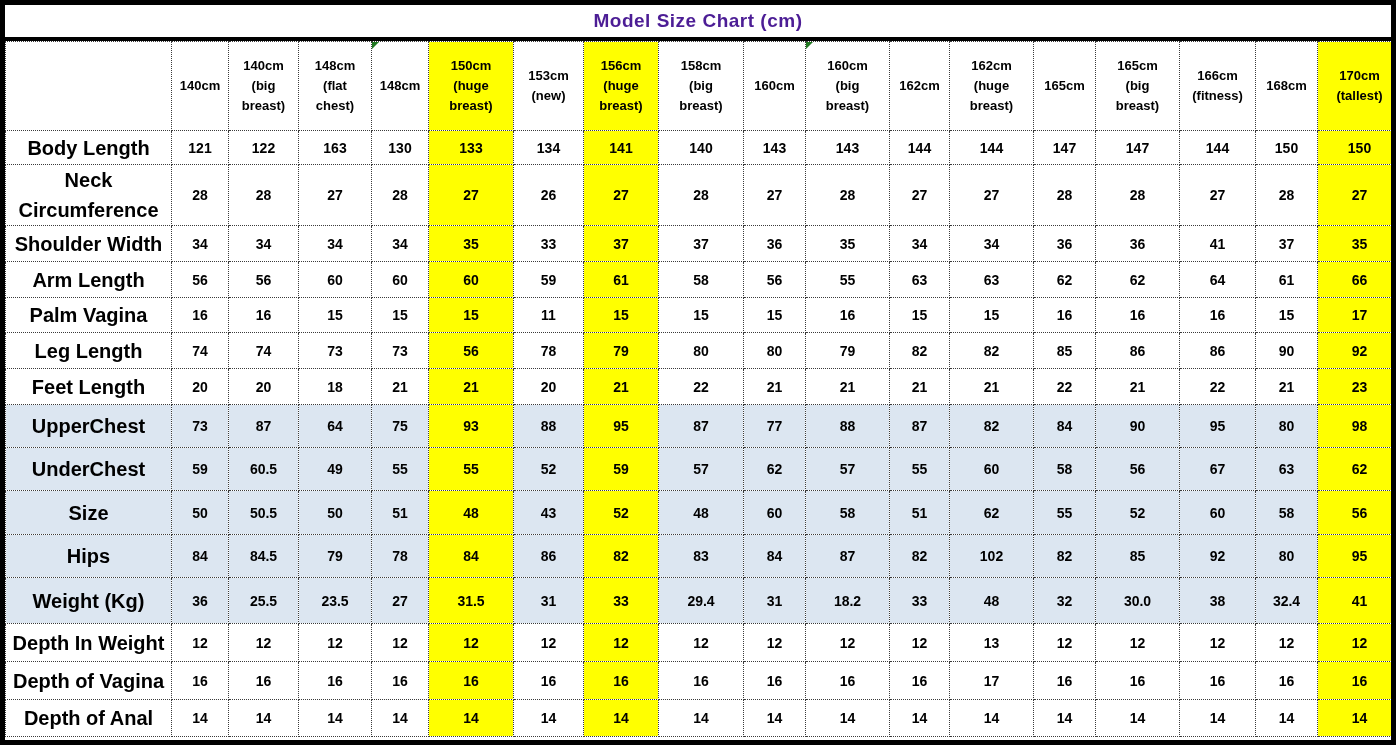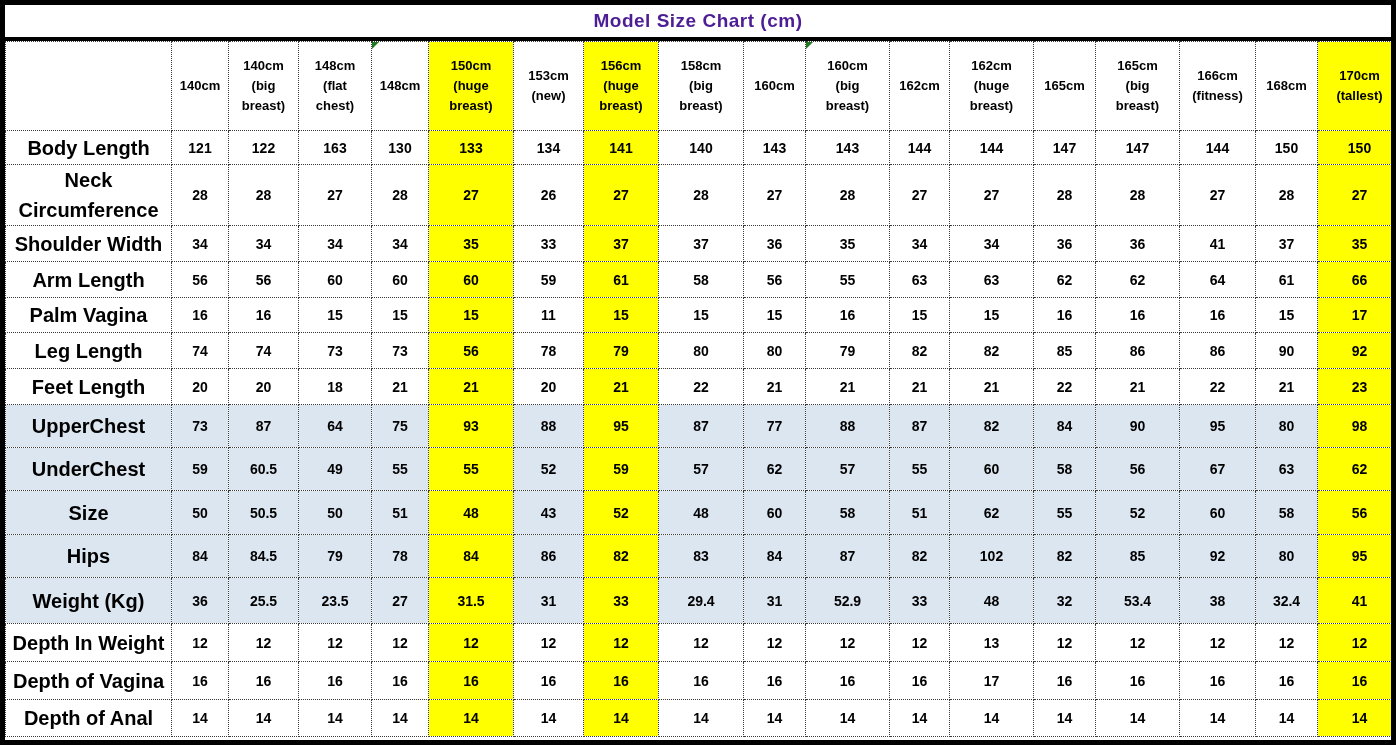--- a/index.html
+++ b/index.html
@@ -344,25 +344,25 @@
           <th class="row-label band"><span>Weight (Kg)</span></th>
           <td class="band">36</td>
           <td class="band">25.5</td>
           <td class="band">23.5</td>
           <td class="band">27</td>
           <td class="hl">31.5</td>
           <td class="band">31</td>
           <td class="hl">33</td>
           <td class="band">29.4</td>
           <td class="band">31</td>
-          <td class="band">52.9</td>
+          <td class="band">18.2</td>
           <td class="band">33</td>
           <td class="band">48</td>
           <td class="band">32</td>
-          <td class="band">53.4</td>
+          <td class="band">30.0</td>
           <td class="band">38</td>
           <td class="band">32.4</td>
           <td class="hl">41</td>
         </tr>
         <tr style="height: 38px;">
           <th class="row-label"><span>Depth In Weight</span></th>
           <td>12</td>
           <td>12</td>
           <td>12</td>
           <td>12</td>

